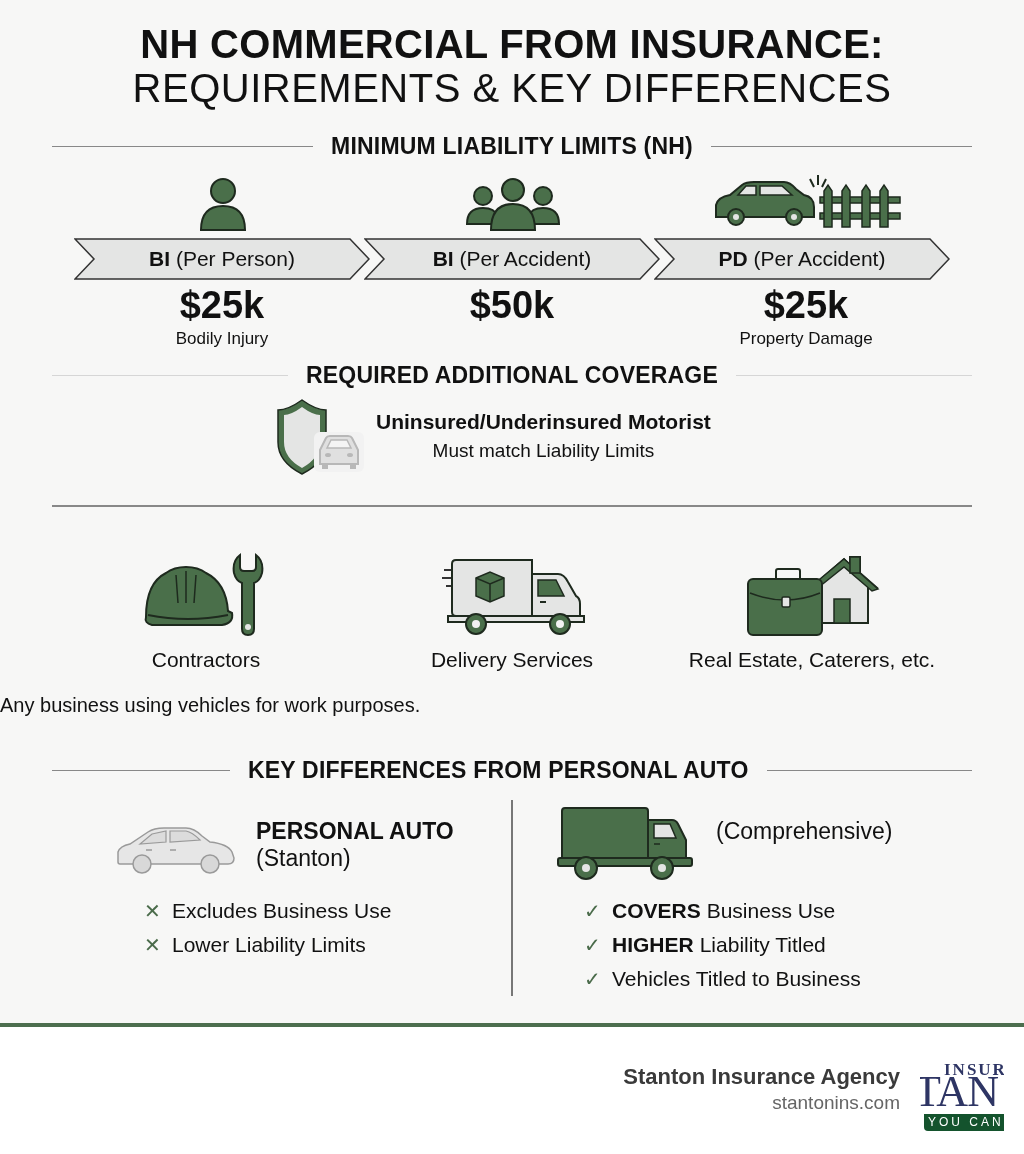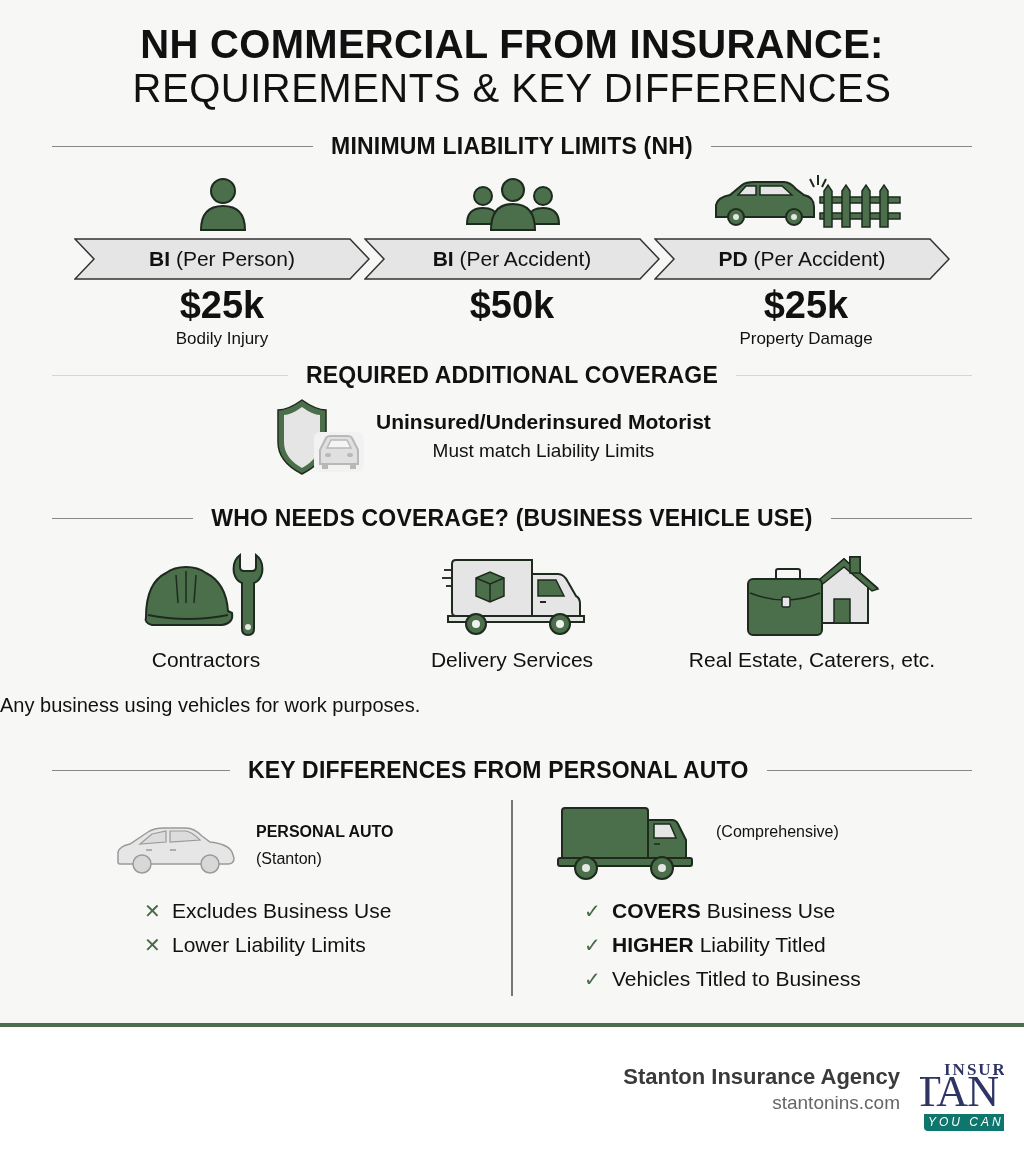--- a/index.html
+++ b/index.html
@@ -29,38 +29,38 @@
 
     .req-text { position: absolute; left: 376px; top: 410px; }
     .req-text .t1 { font-size: 21px; font-weight: 700; }
     .req-text .t2 { font-size: 19px; margin-top: 6px; text-align: center; }
 
     .biz-label { position: absolute; font-size: 21px; text-align: center; }
     .any-biz { position: absolute; top: 694px; left: 0; width: 1024px; text-align: left; font-size: 20px; }
 
     .divider-v { position: absolute; left: 511px; top: 800px; width: 2px; height: 196px; background: #777; }
 
-    .cmp-title { position: absolute; font-size: 16px; line-height: 27px; }
+    .cmp-title { position: absolute; font-size: 23px; line-height: 27px; }
     .cmp-title b { font-weight: 700; display: block; }
 
     .cmp-list { position: absolute; list-style: none; }
     .cmp-list li { font-size: 21px; height: 34px; line-height: 34px; display: flex; align-items: center; }
     .cmp-list .mark { width: 28px; color: #4a6b4a; font-size: 20px; }
     .cmp-list b { font-weight: 700; margin-right: 6px; }
 
     .footer-bar { position: absolute; left: 0; top: 1023px; width: 1024px; height: 4px; background: #4c6e4e; }
     .footer-white { position: absolute; left: 0; top: 1027px; width: 1024px; height: 127px; background: #ffffff; }
     .agency { position: absolute; right: 124px; top: 1064px; text-align: right; }
     .agency .name { font-size: 22px; font-weight: 700; color: #3a3a3a; }
     .agency .url { font-size: 19px; color: #666; margin-top: 2px; }
 
     .logo { position: absolute; left: 920px; top: 1058px; width: 84px; height: 76px; overflow: hidden; }
     .logo .top { font-family: "Liberation Serif", serif; font-size: 17px; letter-spacing: 2px; color: #2e3564; position: absolute; left: 24px; top: 2px; font-weight: bold; }
     .logo .big { font-family: "Liberation Serif", serif; font-size: 44px; color: #2e3564; position: absolute; left: -6px; top: 8px; letter-spacing: -1px; }
-    .logo .band { position: absolute; left: 4px; top: 56px; width: 90px; height: 17px; background: #0f766e; border-radius: 0 0 4px 4px; font-style: italic; }
+    .logo .band { position: absolute; left: 4px; top: 56px; width: 90px; height: 17px; background: #14532d; border-radius: 0 0 4px 4px; }
     .logo .band span { color: #fff; font-size: 12px; letter-spacing: 3px; position: absolute; left: 4px; top: 1px; }
   </style>
 </head>
 <body>
 
 <div class="title title-1">NH COMMERCIAL FROM INSURANCE:</div>
 <div class="title title-2">REQUIREMENTS &amp; KEY DIFFERENCES</div>
 
 <div class="section-head" style="top:133px;">
   <div class="line"></div>
@@ -158,21 +158,20 @@
   </svg>
 </div>
 
 <div class="req-text">
   <div class="t1">Uninsured/Underinsured Motorist</div>
   <div class="t2">Must match Liability Limits</div>
 </div>
 
 <div class="section-head" style="top:505px;">
   <div class="line"></div>
-  <div class="label">WHO NEEDS COVERAGE? (BUSINESS VEHICLE USE)</div>
   <div class="line"></div>
 </div>
 
 <div class="icon" style="left:142px; top:553px;">
   <svg width="130" height="84" viewBox="0 0 130 84">
     <path d="M4 64 Q4 30 24 20 Q32 14 44 14 Q56 14 64 20 Q84 30 86 58 L90 60 Q92 70 80 72 L10 72 Q2 70 4 64 Z" fill="#4a6f4a" stroke="#1e2a1e" stroke-width="2"></path>
     <path d="M6 62 Q46 70 86 62" fill="none" stroke="#1e2a1e" stroke-width="2"></path>
     <path d="M34 22 L36 50 M44 18 L44 50 M54 22 L52 50" stroke="#1e2a1e" stroke-width="1.5" fill="none"></path>
     <path d="M98 2 Q90 8 92 20 Q94 28 100 30 L100 76 Q100 82 106 82 Q112 82 112 76 L112 30 Q118 28 120 20 Q122 8 114 2 L114 14 Q114 18 110 18 L102 18 Q98 18 98 14 Z" fill="#4a6f4a" stroke="#1e2a1e" stroke-width="2"></path>
     <circle cx="106" cy="74" r="3" fill="#e4e5e4"></circle>

